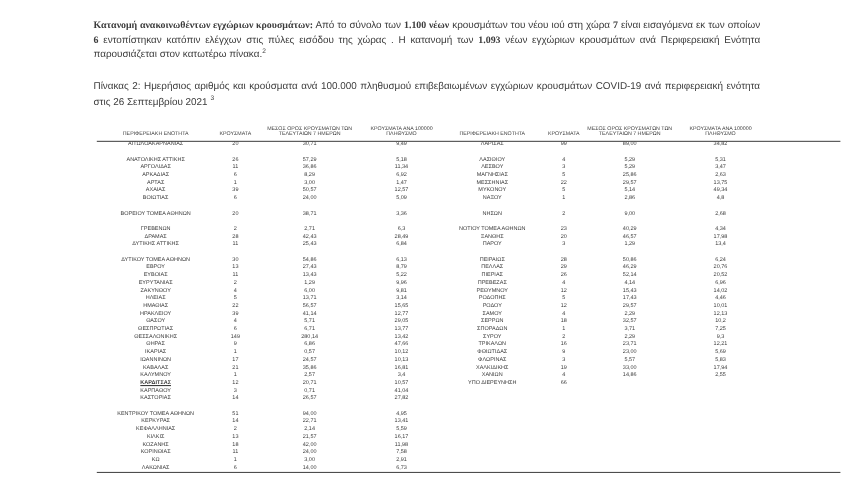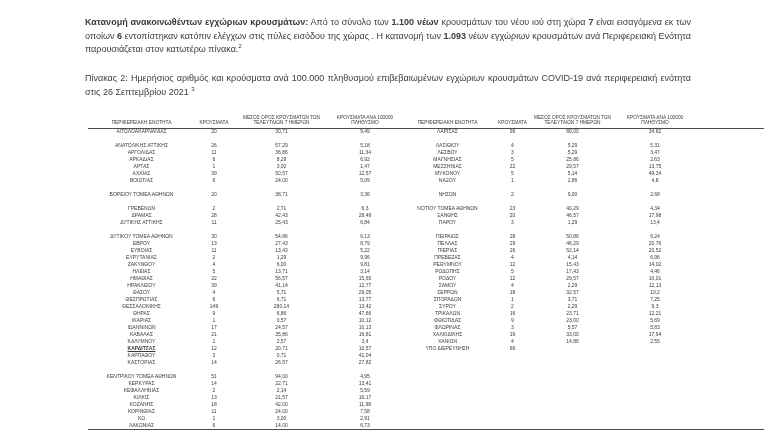--- a/index.html
+++ b/index.html
@@ -4,21 +4,21 @@
 <style>
   html,body{margin:0;padding:0;background:#ffffff;}
   .page{
     position:relative;width:768px;height:444px;background:#ffffff;overflow:hidden;
     font-family:"Liberation Sans","DejaVu Sans",sans-serif;color:#3b3b3b;
   }
   .intro{
     position:absolute;left:85px;top:16px;width:606px;margin:0;
     font-size:9px;line-height:13.5px;text-align:justify;
   }
-  .intro b{font-weight:bold;}
+  .intro b{font-weight:bold;font-family:Liberation Serif, serif;}
   .caption{
     position:absolute;left:85px;top:72px;width:606px;margin:0;
     font-size:9px;line-height:13.5px;text-align:justify;
   }
   sup{font-size:6px;line-height:0;}
   .tablewrap{position:absolute;left:88px;top:112px;width:676px;height:318px;}
   .tables{display:flex;align-items:flex-start;}
   table.t{border-collapse:collapse;table-layout:fixed;}
   table.tleft{width:312px;}
   table.tright{width:295px;}

